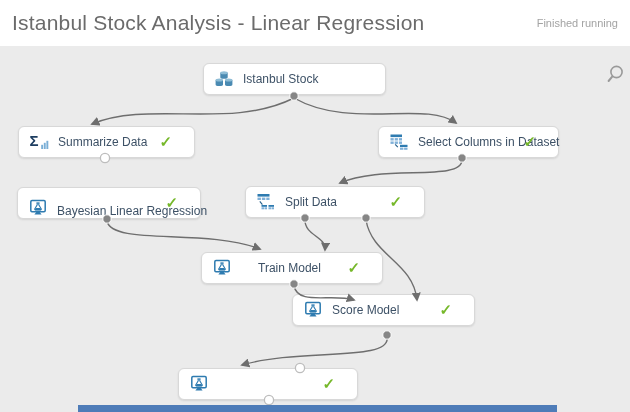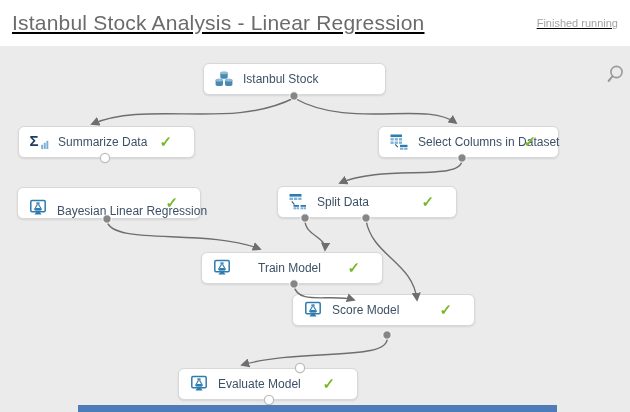--- a/index.html
+++ b/index.html
@@ -3,21 +3,21 @@
 <meta charset="utf-8">
 <style>
   html,body{margin:0;padding:0;background:#ffffff;}
   .screen{
     position:relative;width:630px;height:412px;overflow:hidden;
     background:#ebebeb;font-family:"Liberation Sans",sans-serif;
   }
   .app-header{
     position:absolute;top:0;left:0;width:630px;height:46px;background:#ffffff;
     display:flex;align-items:center;justify-content:space-between;
-    padding:0 12px;box-sizing:border-box;z-index:2;text-decoration:underline;
+    padding:0 12px;box-sizing:border-box;z-index:2;
   }
   .app-title{
     font-size:21px;font-weight:300;color:#6b6b6b;letter-spacing:.2px;
     white-space:nowrap;margin:0;
   }
   .run-status{font-size:11px;color:#a3a3a3;white-space:nowrap;}
   .canvas{position:absolute;top:46px;left:0;width:630px;height:366px;padding-left:9px;}
   .node{
     position:absolute;height:32px;background:#ffffff;
     border:1px solid #d8d8d8;border-radius:6px;
@@ -108,21 +108,21 @@
             <rect x="2.8" y="2.6" width="14.4" height="11.2" rx="1.2" fill="#ffffff" stroke="#2e7bb0" stroke-width="1.5"></rect>
             <line x1="8.4" y1="4.9" x2="11.6" y2="4.9" stroke="#2e7bb0" stroke-width="1.1"></line>
             <path d="M9.2,5 v1.9 l-2.3,3.8 a0.8,0.8 0 0 0 0.7,1.3 h4.8 a0.8,0.8 0 0 0 0.7,-1.3 l-2.3,-3.8 V5" fill="none" stroke="#2e7bb0" stroke-width="1.1"></path>
             <path d="M7.7,9.9 h4.6 l0.9,1.6 a0.5,0.5 0 0 1 -0.4,0.7 h-5.6 a0.5,0.5 0 0 1 -0.4,-0.7 z" fill="#2e7bb0"></path>
             <path d="M8.3,13.9 l-1.9,2.7 h7.2 l-1.9,-2.7 z" fill="#2e7bb0"></path>
           </svg>
         </span>
         <span class="node-label">Bayesian Linear Regression</span>
         <span class="node-check">✓</span>
       </div>
-      <div class="node" style="left: 245px; top: 140px; width: 180px; margin-left: 32px;">
+      <div class="node" style="left: 245px; top: 140px; width: 180px;">
         <span class="node-icon">
           <svg viewBox="0 0 20 20" width="20" height="20">
             <rect x="1.5" y="2" width="12" height="2.6" fill="#2e7bb0"></rect>
             <rect x="1.5" y="5.6" width="3.4" height="2.4" fill="#7fb0d8"></rect>
             <rect x="5.9" y="5.6" width="3.4" height="2.4" fill="#7fb0d8"></rect>
             <rect x="10.3" y="5.6" width="3.2" height="2.4" fill="#7fb0d8"></rect>
             <path d="M3.8,9.3 l2.6,3.3" stroke="#245f8a" stroke-width="1.1" fill="none"></path>
             <rect x="5.5" y="13" width="5.5" height="1.8" fill="#2e7bb0"></rect>
             <rect x="5.5" y="15.3" width="2.5" height="2" fill="#7fb0d8"></rect>
             <rect x="8.5" y="15.3" width="2.5" height="2" fill="#7fb0d8"></rect>
@@ -163,21 +163,20 @@
       <div class="node" style="left: 178px; top: 322px; width: 180px;">
         <span class="node-icon">
           <svg viewBox="0 0 20 20" width="20" height="20">
             <rect x="2.8" y="2.6" width="14.4" height="11.2" rx="1.2" fill="#ffffff" stroke="#2e7bb0" stroke-width="1.5"></rect>
             <line x1="8.4" y1="4.9" x2="11.6" y2="4.9" stroke="#2e7bb0" stroke-width="1.1"></line>
             <path d="M9.2,5 v1.9 l-2.3,3.8 a0.8,0.8 0 0 0 0.7,1.3 h4.8 a0.8,0.8 0 0 0 0.7,-1.3 l-2.3,-3.8 V5" fill="none" stroke="#2e7bb0" stroke-width="1.1"></path>
             <path d="M7.7,9.9 h4.6 l0.9,1.6 a0.5,0.5 0 0 1 -0.4,0.7 h-5.6 a0.5,0.5 0 0 1 -0.4,-0.7 z" fill="#2e7bb0"></path>
             <path d="M8.3,13.9 l-1.9,2.7 h7.2 l-1.9,-2.7 z" fill="#2e7bb0"></path>
           </svg>
         </span>
-        <span class="node-label">Evaluate Model</span>
         <span class="node-check">✓</span>
       </div>
       <svg id="wires" width="630" height="366">
       <defs>
         <marker id="arrowhead" viewBox="0 0 10 10" refX="8" refY="5" markerWidth="6.5" markerHeight="6.5" orient="auto">
           <path d="M0,0 L10,5 L0,10 z" fill="#6e6e6e"></path>
         </marker>
       </defs>
     <path d="M294,52 C230,84 150,54 92,78" class="wire" marker-end="url(#arrowhead)"></path>
         <path d="M294,52 C350,84 425,54 456,77" class="wire" marker-end="url(#arrowhead)"></path>

